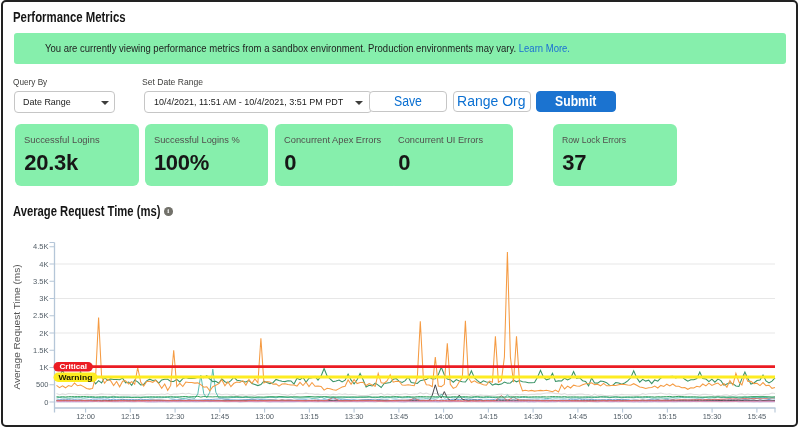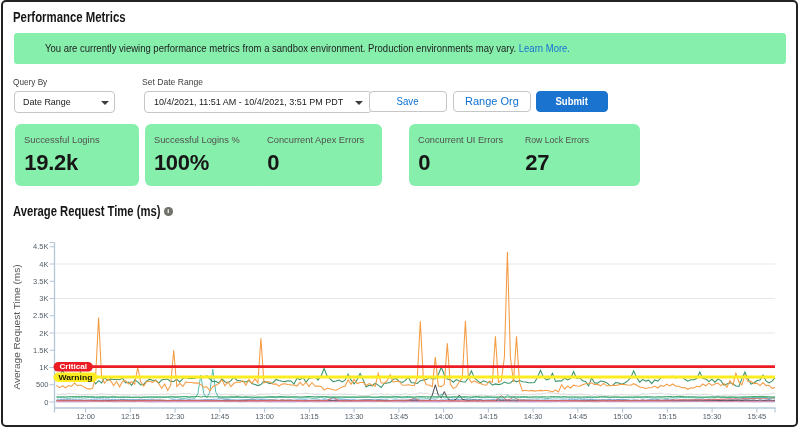--- a/index.html
+++ b/index.html
@@ -8,61 +8,61 @@
 .h1{left:13px;top:8.5px;font-size:14.5px;font-weight:bold;color:#161616}
 .banner{left:13.5px;top:32.5px;width:772px;height:31.5px;background:#86efac;border-radius:3px;
   font-size:11px;color:#1d1d1d;line-height:31.5px;padding-left:31px}
 .banner a{color:#1a6fd4;text-decoration:none}
 .flab{font-size:9.5px;color:#3e3e3c;top:75.5px}
 .inp{top:91px;height:21.5px;background:#fff;border:1px solid #c6c6c6;border-radius:4px;
   font-size:9.8px;color:#191919;line-height:19.5px;padding-left:8.5px;white-space:nowrap;overflow:hidden}
 .tri{position:absolute;right:10px;top:8.5px;width:0;height:0;border-left:4px solid transparent;
   border-right:4px solid transparent;border-top:4.5px solid #3e3e3c}
 .btn{top:90.5px;height:21.5px;background:#fff;border:1px solid #c6c6c6;border-radius:4px;
-  font-size:11px;color:#0b70d2;text-align:center;line-height:19.5px}
+  font-size:14px;color:#0b70d2;text-align:center;line-height:19.5px}
 .btn span{display:inline-block;white-space:nowrap}
 .card{position:absolute;top:123.5px;width:123.5px;height:62px;background:#86efac;border-radius:6px;padding:10px 0 0 9.3px}
 .clab{font-size:9.5px;color:#514f4d;white-space:nowrap;transform-origin:0 50%}
 .cval{font-size:22px;font-weight:bold;color:#171717;margin-top:5px;letter-spacing:-.3px}
 .h2{left:13px;top:203.5px;font-size:13.8px;font-weight:bold;color:#161616}
 .info{left:164px;top:207px;width:8.6px;height:8.6px;border-radius:50%;background:#72716a;
   color:#fff;font-size:7px;font-weight:bold;text-align:center;line-height:8.6px;font-family:"Liberation Serif",serif}
 .al{font-size:7.5px;fill:#525d66;font-family:"Liberation Sans",sans-serif}
 .at{font-size:9px;fill:#555;font-family:"Liberation Sans",sans-serif}
 .pill{font-size:7.5px;font-weight:bold;font-family:"Liberation Sans",sans-serif}
 </style></head>
 <body>
 <div class="abs h1 fitl" style="transform:scaleX(0.785)">Performance Metrics</div>
 <div class="abs banner"><span class="fitl" style="display:inline-block;transform:scaleX(0.863)">You are currently viewing performance metrics from a sandbox environment. Production environments may vary. <a href="#">Learn More.</a></span></div>
 <div class="abs flab fitl" style="left:12.5px;transform:scaleX(0.864)">Query By</div>
 <div class="abs flab fitl" style="left:141.5px;transform:scaleX(0.902)">Set Date Range</div>
 <div class="abs inp" style="left:13.5px;width:101px"><span class="fitl" style="display:inline-block;transform:scaleX(0.913)">Date Range</span><span class="tri" style="right:5px"></span></div>
 <div class="abs inp" style="left:144px;width:228px"><span class="fitl" style="display:inline-block;transform:scaleX(0.918)">10/4/2021, 11:51 AM - 10/4/2021, 3:51 PM PDT</span><span class="tri" style="right:8px"></span></div>
 <div class="abs btn" style="left:368.5px;width:78.5px"><span style="transform:scaleX(0.877)">Save</span></div>
 <div class="abs btn" style="left:452.5px;width:78px"><span style="transform:scaleX(0.999)">Range Org</span></div>
-<div class="abs btn" style="left:535.5px;width:72px;background:#1b73d0;border-color:#1b73d0;color:#fff"><span style="transform:scaleX(0.869);font-weight:bold">Submit</span></div>
+<div class="abs btn" style="left:535.5px;width:80px;background:#1b73d0;border-color:#1b73d0;color:#fff"><span style="transform:scaleX(0.869);font-weight:bold">Submit</span></div>
 <div class="card" style="left:15.0px">
     <div class="clab" style="transform:scaleX(0.987)">Successful Logins</div>
-    <div class="cval">19.2k</div>
+    <div class="cval">20.3k</div>
   </div>
 <div class="card" style="left:144.6px">
     <div class="clab" style="transform:scaleX(0.978)">Successful Logins %</div>
     <div class="cval">100%</div>
   </div>
-<div class="card" style="left:258px">
+<div class="card" style="left:275px">
     <div class="clab" style="transform:scaleX(0.979)">Concurrent Apex Errors</div>
     <div class="cval">0</div>
   </div>
-<div class="card" style="left:409px">
+<div class="card" style="left:389px">
     <div class="clab" style="transform:scaleX(0.970)">Concurrent UI Errors</div>
     <div class="cval">0</div>
   </div>
-<div class="card" style="left:516px">
+<div class="card" style="left:553px">
     <div class="clab" style="transform:scaleX(0.911)">Row Lock Errors</div>
-    <div class="cval">27</div>
+    <div class="cval">37</div>
   </div>
 
 <div class="abs h2 fitl" style="transform:scaleX(0.815)">Average Request Time (ms)</div>
 <div class="abs info">i</div>
 <svg width="800" height="428" viewBox="0 0 800 428" style="position:absolute;left:0;top:0">
 <path d="M54.5 264.0H775M54.5 298.5H775M54.5 333.0H775M54.5 402.0H775" stroke="#e7e7e7" stroke-width="1" fill="none"></path>
 <path d="M56.5 393.6L59.5 394.7L62.5 393.9L65.5 394.6L68.5 393.5L71.5 393.7L74.5 394.0L77.5 394.4L80.6 394.6L83.6 394.7L86.6 394.4L89.6 394.6L92.6 394.7L95.6 394.8L98.6 394.4L101.6 393.9L104.6 394.2L107.6 394.2L110.6 394.4L113.6 395.1L116.6 394.1L119.6 394.7L122.6 394.9L125.6 394.8L128.7 394.9L131.7 395.0L134.7 394.6L137.7 395.2L140.7 394.7L143.7 394.9L146.7 394.3L149.7 394.3L152.7 394.5L155.7 394.5L158.7 394.5L161.7 394.0L164.7 394.5L167.7 393.6L170.7 394.9L173.7 394.1L176.8 394.1L179.8 393.8L182.8 393.2L185.8 394.0L188.8 393.3L191.8 394.2L194.8 394.2L197.8 394.2L200.8 394.8L203.8 394.6L206.8 394.2L209.8 394.1L212.8 393.7L215.8 394.3L218.8 393.9L221.8 394.7L224.9 394.2L227.9 394.3L230.9 395.1L233.9 394.4L236.9 395.8L239.9 394.9L242.9 394.6L245.9 395.3L248.9 394.8L251.9 394.9L254.9 395.6L257.9 394.3L260.9 394.4L263.9 394.4L266.9 394.0L269.9 394.2L273.0 393.8L276.0 393.7L279.0 393.8L282.0 394.5L285.0 394.6L288.0 395.3L291.0 394.0L294.0 395.0L297.0 393.5L300.0 393.7L303.0 393.8L306.0 393.1L309.0 393.8L312.0 393.8L315.0 394.4L318.0 394.1L321.1 394.8L324.1 394.3L327.1 394.3L330.1 395.0L333.1 394.1L336.1 394.8L339.1 393.8L342.1 394.5L345.1 393.9L348.1 394.8L351.1 394.2L354.1 394.5L357.1 395.0L360.1 395.4L363.1 395.6L366.1 395.6L369.2 395.0L372.2 394.1L375.2 394.2L378.2 394.2L381.2 393.3L384.2 395.2L387.2 394.1L390.2 394.5L393.2 395.2L396.2 394.0L399.2 394.6L402.2 394.2L405.2 393.8L408.2 394.4L411.2 394.5L414.2 394.0L417.3 394.2L420.3 392.7L423.3 393.9L426.3 393.1L429.3 394.2L432.3 394.0L435.3 393.3L438.3 394.0L441.3 394.1L444.3 394.4L447.3 394.6L450.3 394.6L453.3 394.1L456.3 394.3L459.3 394.2L462.3 394.1L465.4 394.2L468.4 394.3L471.4 395.4L474.4 394.7L477.4 395.5L480.4 394.9L483.4 395.3L486.4 395.4L489.4 395.5L492.4 395.2L495.4 395.0L498.4 394.2L501.4 394.1L504.4 394.5L507.4 394.2L510.4 395.0L513.5 394.8L516.5 394.1L519.5 394.7L522.5 394.2L525.5 394.8L528.5 394.6L531.5 394.2L534.5 394.4L537.5 393.9L540.5 394.1L543.5 393.5L546.5 393.0L549.5 392.8L552.5 392.9L555.5 393.6L558.5 393.6L561.6 394.4L564.6 393.6L567.6 394.9L570.6 394.4L573.6 394.9L576.6 394.4L579.6 394.1L582.6 394.1L585.6 394.8L588.6 394.5L591.6 395.7L594.6 394.1L597.6 395.4L600.6 394.8L603.6 395.4L606.6 395.9L609.7 395.5L612.7 395.2L615.7 394.8L618.7 395.0L621.7 394.4L624.7 394.7L627.7 394.7L630.7 394.9L633.7 395.1L636.7 395.1L639.7 394.9L642.7 393.7L645.7 394.5L648.7 393.8L651.7 393.7L654.7 393.5L657.8 393.6L660.8 393.0L663.8 393.8L666.8 394.2L669.8 393.8L672.8 394.7L675.8 394.5L678.8 395.1L681.8 394.9L684.8 394.6L687.8 394.1L690.8 393.8L693.8 394.5L696.8 394.5L699.8 395.1L702.8 394.4L705.9 394.4L708.9 394.8L711.9 394.8L714.9 396.2L717.9 395.4L720.9 395.7L723.9 395.1L726.9 394.7L729.9 395.8L732.9 394.5L735.9 395.4L738.9 394.3L741.9 393.9L744.9 394.9L747.9 394.0L750.9 394.7L754.0 394.3L757.0 394.3L760.0 395.0L763.0 394.9L766.0 394.3L769.0 394.3L772.0 393.0L775.0 393.5" fill="none" stroke="#dedede" stroke-width="1.1"></path>
 <path d="M56.5 400.2L59.5 399.6L62.5 399.6L65.5 399.7L68.5 399.5L71.5 400.0L74.5 399.5L77.5 400.0L80.6 399.7L83.6 400.3L86.6 400.0L89.6 399.9L92.6 399.1L95.6 399.3L98.6 399.0L101.6 399.0L104.6 399.4L107.6 399.0L110.6 399.6L113.6 399.3L116.6 399.7L119.6 399.8L122.6 399.4L125.6 399.7L128.7 399.7L131.7 399.4L134.7 399.7L137.7 399.8L140.7 399.1L143.7 399.6L146.7 399.7L149.7 399.8L152.7 400.2L155.7 400.1L158.7 400.0L161.7 400.2L164.7 400.2L167.7 400.5L170.7 400.1L173.7 399.6L176.8 399.9L179.8 399.7L182.8 399.8L185.8 400.1L188.8 399.8L191.8 400.0L194.8 400.2L197.8 400.1L200.8 400.0L203.8 399.7L206.8 399.6L209.8 399.6L212.8 399.4L215.8 399.2L218.8 399.0L221.8 398.8L224.9 399.2L227.9 399.5L230.9 399.8L233.9 399.8L236.9 400.1L239.9 399.8L242.9 399.8L245.9 399.7L248.9 399.5L251.9 399.3L254.9 399.3L257.9 399.1L260.9 399.7L263.9 399.6L266.9 400.0L269.9 400.0L273.0 400.2L276.0 400.0L279.0 400.7L282.0 399.9L285.0 400.3L288.0 399.9L291.0 399.8L294.0 400.4L297.0 399.9L300.0 399.9L303.0 399.9L306.0 399.7L309.0 400.4L312.0 400.0L315.0 400.4L318.0 399.9L321.1 400.1L324.1 399.8L327.1 399.9L330.1 399.2L333.1 398.8L336.1 399.3L339.1 399.0L342.1 399.8L345.1 399.6L348.1 399.6L351.1 399.9L354.1 399.7L357.1 400.1L360.1 400.0L363.1 399.7L366.1 399.6L369.2 399.6L372.2 399.4L375.2 400.2L378.2 399.4L381.2 399.9L384.2 400.1L387.2 399.9L390.2 400.5L393.2 400.1L396.2 400.0L399.2 400.1L402.2 400.1L405.2 400.3L408.2 399.9L411.2 399.8L414.2 399.5L417.3 399.7L420.3 399.9L423.3 400.2L426.3 400.2L429.3 400.1L432.3 400.2L435.3 399.8L438.3 400.7L441.3 399.8L444.3 400.2L447.3 399.6L450.3 399.6L453.3 399.5L456.3 399.6L459.3 399.5L462.3 399.7L465.4 399.3L468.4 399.9L471.4 399.4L474.4 399.5L477.4 399.7L480.4 399.4L483.4 400.2L486.4 399.9L489.4 399.8L492.4 399.7L495.4 399.2L498.4 399.5L501.4 399.7L504.4 399.7L507.4 399.7L510.4 400.2L513.5 400.0L516.5 400.0L519.5 400.5L522.5 399.7L525.5 400.1L528.5 400.0L531.5 399.8L534.5 400.2L537.5 399.9L540.5 400.2L543.5 399.9L546.5 399.9L549.5 400.2L552.5 400.0L555.5 400.2L558.5 400.2L561.6 399.9L564.6 399.9L567.6 400.1L570.6 399.2L573.6 399.4L576.6 399.4L579.6 398.9L582.6 399.8L585.6 399.3L588.6 399.3L591.6 399.6L594.6 399.5L597.6 399.9L600.6 399.8L603.6 399.7L606.6 399.7L609.7 399.3L612.7 399.7L615.7 399.3L618.7 399.6L621.7 399.5L624.7 399.7L627.7 399.6L630.7 400.2L633.7 400.1L636.7 400.1L639.7 400.5L642.7 399.9L645.7 400.3L648.7 399.6L651.7 399.7L654.7 399.8L657.8 399.7L660.8 400.2L663.8 400.3L666.8 399.3L669.8 400.1L672.8 399.5L675.8 400.3L678.8 400.4L681.8 400.2L684.8 400.0L687.8 399.9L690.8 399.8L693.8 400.0L696.8 399.2L699.8 399.4L702.8 399.0L705.9 399.8L708.9 399.4L711.9 400.2L714.9 399.6L717.9 399.6L720.9 400.0L723.9 399.5L726.9 400.1L729.9 399.2L732.9 399.8L735.9 399.0L738.9 399.8L741.9 399.8L744.9 399.6L747.9 399.9L750.9 400.2L754.0 400.2L757.0 401.0L760.0 400.1L763.0 400.3L766.0 400.1L769.0 399.4L772.0 400.4L775.0 400.0" fill="none" stroke="#7fa8d9" stroke-width="1.0"></path>
 <path d="M56.5 400.4L59.5 400.5L62.5 400.6L65.5 400.5L68.5 400.8L71.5 400.5L74.5 400.6L77.5 400.4L80.6 400.5L83.6 400.4L86.6 400.7L89.6 400.5L92.6 400.7L95.6 400.5L98.6 400.5L101.6 400.5L104.6 400.5L107.6 400.5L110.6 400.5L113.6 400.5L116.6 400.5L119.6 400.3L122.6 400.3L125.6 400.3L128.7 400.4L131.7 400.5L134.7 400.4L137.7 400.3L140.7 400.4L143.7 400.4L146.7 400.4L149.7 400.4L152.7 400.2L155.7 400.4L158.7 400.4L161.7 400.4L164.7 400.5L167.7 400.7L170.7 400.5L173.7 400.6L176.8 400.5L179.8 400.6L182.8 400.5L185.8 400.6L188.8 400.2L191.8 400.4L194.8 400.3L197.8 400.5L200.8 400.6L203.8 400.7L206.8 400.7L209.8 400.7L212.8 400.7L215.8 400.6L218.8 400.5L221.8 400.5L224.9 400.3L227.9 400.4L230.9 400.6L233.9 400.5L236.9 400.4L239.9 400.6L242.9 400.4L245.9 400.4L248.9 400.4L251.9 400.3L254.9 400.3L257.9 400.6L260.9 400.4L263.9 400.5L266.9 400.3L269.9 400.2L273.0 400.2L276.0 400.4L279.0 400.4L282.0 400.3L285.0 400.4L288.0 400.5L291.0 400.6L294.0 400.7L297.0 400.6L300.0 400.6L303.0 400.5L306.0 400.6L309.0 400.5L312.0 400.6L315.0 400.4L318.0 400.4L321.1 400.5L324.1 400.7L327.1 400.6L330.1 400.5L333.1 400.6L336.1 400.5L339.1 400.5L342.1 400.7L345.1 400.4L348.1 400.6L351.1 400.5L354.1 400.6L357.1 400.5L360.1 400.4L363.1 400.4L366.1 400.4L369.2 400.3L372.2 400.5L375.2 400.3L378.2 400.4L381.2 400.3L384.2 400.4L387.2 400.4L390.2 400.5L393.2 400.5L396.2 400.4L399.2 400.6L402.2 400.4L405.2 400.8L408.2 400.5L411.2 400.6L414.2 400.4L417.3 400.5L420.3 400.6L423.3 400.6L426.3 400.5L429.3 400.6L432.3 395.1L435.3 384.8L438.3 395.1L441.3 397.9L444.3 391.6L447.3 397.9L450.3 400.6L453.3 400.7L456.3 399.2L459.3 395.1L462.3 399.2L465.4 400.2L468.4 400.4L471.4 400.4L474.4 400.1L477.4 400.4L480.4 400.2L483.4 400.6L486.4 400.6L489.4 400.7L492.4 400.4L495.4 400.6L498.4 400.2L501.4 400.4L504.4 400.3L507.4 400.3L510.4 400.4L513.5 400.2L516.5 400.5L519.5 400.1L522.5 400.4L525.5 400.3L528.5 400.4L531.5 400.6L534.5 400.6L537.5 400.6L540.5 400.6L543.5 400.6L546.5 400.5L549.5 400.6L552.5 400.5L555.5 400.5L558.5 400.5L561.6 400.6L564.6 400.5L567.6 400.6L570.6 400.5L573.6 400.7L576.6 400.4L579.6 400.8L582.6 400.4L585.6 400.5L588.6 400.4L591.6 400.4L594.6 400.5L597.6 400.4L600.6 400.4L603.6 400.4L606.6 400.5L609.7 400.3L612.7 400.6L615.7 400.5L618.7 400.2L621.7 400.5L624.7 400.3L627.7 400.6L630.7 400.6L633.7 400.4L636.7 400.4L639.7 400.5L642.7 400.4L645.7 400.6L648.7 400.5L651.7 400.4L654.7 400.6L657.8 400.2L660.8 400.7L663.8 400.3L666.8 400.5L669.8 400.5L672.8 400.4L675.8 400.5L678.8 400.5L681.8 400.4L684.8 400.4L687.8 400.5L690.8 400.5L693.8 400.7L696.8 400.5L699.8 400.8L702.8 400.6L705.9 400.6L708.9 400.7L711.9 400.7L714.9 400.6L717.9 400.5L720.9 400.5L723.9 400.6L726.9 400.5L729.9 400.5L732.9 400.5L735.9 400.4L738.9 400.4L741.9 400.5L744.9 400.3L747.9 400.3L750.9 400.4L754.0 400.2L757.0 400.5L760.0 400.1L763.0 400.5L766.0 400.4L769.0 400.4L772.0 400.4L775.0 400.6" fill="none" stroke="#45454b" stroke-width="1.0"></path>
 <path d="M56.5 401.7L59.5 401.7L62.5 401.7L65.5 401.7L68.5 401.7L71.5 401.7L74.5 401.7L77.5 401.7L80.6 401.7L83.6 401.7L86.6 401.7L89.6 401.6L92.6 401.6L95.6 401.5L98.6 401.6L101.6 401.6L104.6 401.6L107.6 401.6L110.6 401.6L113.6 401.7L116.6 401.7L119.6 401.7L122.6 401.7L125.6 401.6L128.7 401.6L131.7 401.7L134.7 401.7L137.7 401.6L140.7 401.6L143.7 401.6L146.7 401.8L149.7 401.8L152.7 401.8L155.7 401.8L158.7 401.7L161.7 401.7L164.7 401.7L167.7 401.8L170.7 401.7L173.7 401.6L176.8 401.7L179.8 401.7L182.8 401.6L185.8 401.7L188.8 401.7L191.8 401.6L194.8 401.7L197.8 401.7L200.8 401.6L203.8 401.6L206.8 401.5L209.8 401.6L212.8 401.5L215.8 401.6L218.8 401.6L221.8 401.5L224.9 401.6L227.9 401.7L230.9 401.6L233.9 401.6L236.9 401.6L239.9 401.8L242.9 401.7L245.9 401.6L248.9 401.6L251.9 401.6L254.9 401.7L257.9 401.7L260.9 401.6L263.9 401.5L266.9 401.7L269.9 401.8L273.0 401.7L276.0 401.7L279.0 401.7L282.0 401.8L285.0 401.7L288.0 401.7L291.0 401.7L294.0 401.7L297.0 401.6L300.0 401.6L303.0 401.7L306.0 401.7L309.0 401.6L312.0 401.6L315.0 401.7L318.0 401.7L321.1 401.6L324.1 401.7L327.1 401.7L330.1 401.6L333.1 401.5L336.1 401.7L339.1 401.6L342.1 401.6L345.1 401.7L348.1 401.6L351.1 401.6L354.1 401.6L357.1 401.7L360.1 401.6L363.1 401.7L366.1 401.5L369.2 401.6L372.2 401.6L375.2 401.7L378.2 401.5L381.2 401.5L384.2 401.6L387.2 401.7L390.2 401.6L393.2 401.7L396.2 401.6L399.2 401.7L402.2 401.8L405.2 401.8L408.2 401.6L411.2 401.7L414.2 401.7L417.3 401.7L420.3 401.7L423.3 401.7L426.3 401.7L429.3 401.7L432.3 401.7L435.3 401.7L438.3 401.8L441.3 401.7L444.3 401.6L447.3 401.6L450.3 401.7L453.3 401.6L456.3 401.6L459.3 401.6L462.3 401.5L465.4 401.7L468.4 401.6L471.4 401.7L474.4 401.6L477.4 401.7L480.4 401.7L483.4 401.7L486.4 401.7L489.4 401.7L492.4 401.6L495.4 401.7L498.4 401.7L501.4 401.7L504.4 401.6L507.4 401.7L510.4 401.7L513.5 401.7L516.5 401.8L519.5 401.7L522.5 401.7L525.5 401.6L528.5 401.8L531.5 401.7L534.5 401.8L537.5 401.6L540.5 401.7L543.5 401.7L546.5 401.8L549.5 401.7L552.5 401.7L555.5 401.7L558.5 401.5L561.6 401.7L564.6 401.7L567.6 401.7L570.6 401.6L573.6 401.6L576.6 401.6L579.6 401.6L582.6 401.6L585.6 401.7L588.6 401.5L591.6 401.6L594.6 401.7L597.6 401.8L600.6 401.6L603.6 401.6L606.6 401.6L609.7 401.7L612.7 401.7L615.7 401.6L618.7 401.7L621.7 401.6L624.7 401.6L627.7 401.7L630.7 401.7L633.7 401.8L636.7 401.7L639.7 401.8L642.7 401.7L645.7 401.8L648.7 401.7L651.7 401.7L654.7 401.6L657.8 401.7L660.8 401.7L663.8 401.7L666.8 401.7L669.8 401.6L672.8 401.7L675.8 401.7L678.8 401.6L681.8 401.6L684.8 401.6L687.8 401.6L690.8 401.6L693.8 401.5L696.8 401.6L699.8 401.5L702.8 401.6L705.9 401.6L708.9 401.6L711.9 401.6L714.9 401.6L717.9 401.6L720.9 401.7L723.9 401.6L726.9 401.7L729.9 401.6L732.9 401.6L735.9 401.5L738.9 401.7L741.9 401.7L744.9 401.7L747.9 401.7L750.9 401.7L754.0 401.8L757.0 401.7L760.0 401.8L763.0 401.7L766.0 401.7L769.0 401.7L772.0 401.7L775.0 401.6" fill="none" stroke="#9b86d8" stroke-width="1.0"></path>

